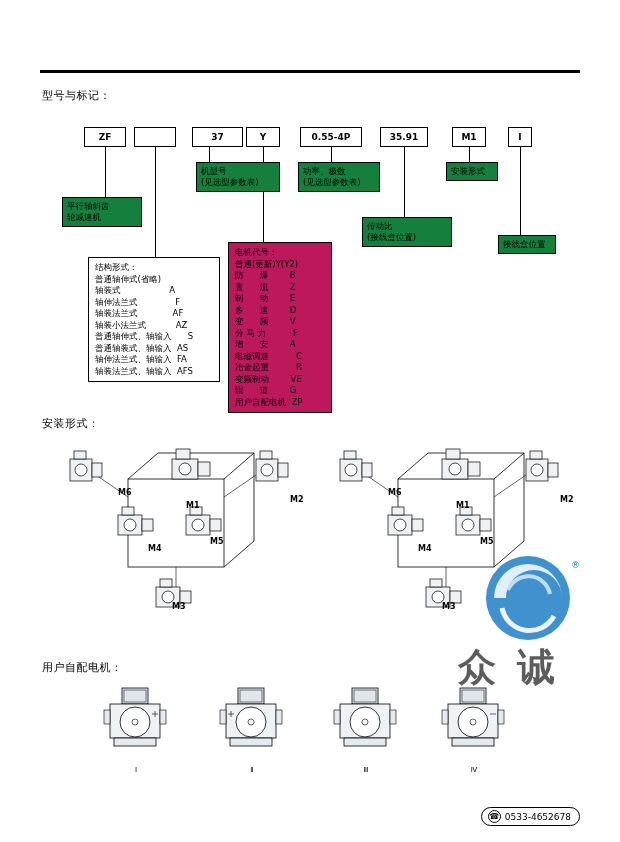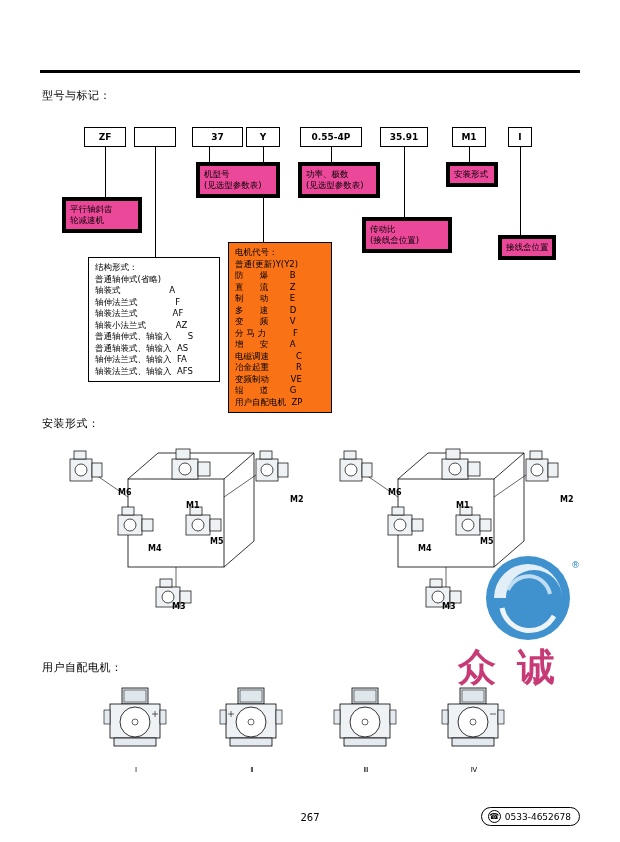--- a/index.html
+++ b/index.html
@@ -41,22 +41,22 @@
     height: 20px;
     display: flex;
     align-items: center;
     justify-content: center;
     font-size: 9px;
     font-weight: bold;
     white-space: nowrap;
   }
   .leadbox {
     position: absolute;
-    border: 4px solid #000000;
-    background: #ec4899;
+    border: 1px solid #000000;
+    background: #15803d;
     font-size: 8.5px;
     line-height: 11px;
     padding: 3px 4px;
     white-space: pre;
   }
   .vline, .hline {
     position: absolute;
     background: #000;
   }
   .vline { width: 1px; }
@@ -68,21 +68,21 @@
     background: #fff;
     font-size: 8.5px;
     line-height: 11.5px;
     padding: 4px 6px;
     white-space: pre;
     font-family: "DejaVu Sans", "Liberation Sans", sans-serif;
   }
   .motorlist {
     position: absolute;
     border: 1px solid #000;
-    background: #f97316;
+    background: #be185d;
     font-size: 8.5px;
     line-height: 11.5px;
     padding: 4px 6px;
     white-space: pre;
   }
 
   
   .diagram {
     position: absolute;
   }
@@ -98,21 +98,21 @@
     width: 40px;
   }
   .watermark {
     position: absolute;
     pointer-events: none;
   }
   .wm-text {
     position: absolute;
     left: 458px; top: 630px;
     font-size: 38px;
-    color: #be185d;
+    color: #404040;
     font-family: "DejaVu Serif", "Liberation Serif", serif;
     letter-spacing: 4px;
     font-weight: bold;
     opacity: 0.85;
     text-align: right;
   }
   .pagenum {
     position: absolute;
     left: 0; right: 0; top: 800px;
     text-align: center;
@@ -379,19 +379,18 @@
     <rect x="14" y="20" width="50" height="34" fill="#eef2f5" stroke="#000" stroke-width="0.8"></rect>
     <circle cx="39" cy="38" r="15" fill="#fff" stroke="#000" stroke-width="0.8"></circle>
     <circle cx="39" cy="38" r="3" fill="none" stroke="#000" stroke-width="0.6"></circle>
     <rect x="18" y="54" width="42" height="8" fill="#e4eaf0" stroke="#000" stroke-width="0.8"></rect>
     <rect x="8" y="26" width="6" height="14" fill="#e4eaf0" stroke="#000" stroke-width="0.6"></rect>
     <rect x="64" y="26" width="6" height="14" fill="#e4eaf0" stroke="#000" stroke-width="0.6"></rect>
     <line x1="56" y1="30" x2="62" y2="30" stroke="#000" stroke-width="0.6"></line>
   </svg>
   <div class="romans" style="left:454px; top:754px;">Ⅳ</div>
 
-  <div class="pagenum">267</div>
   <div class="phone">
     <span class="ico">☎</span>
     <span>0533-4652678</span>
   </div>
 
 </div>
 
 </body></html>

